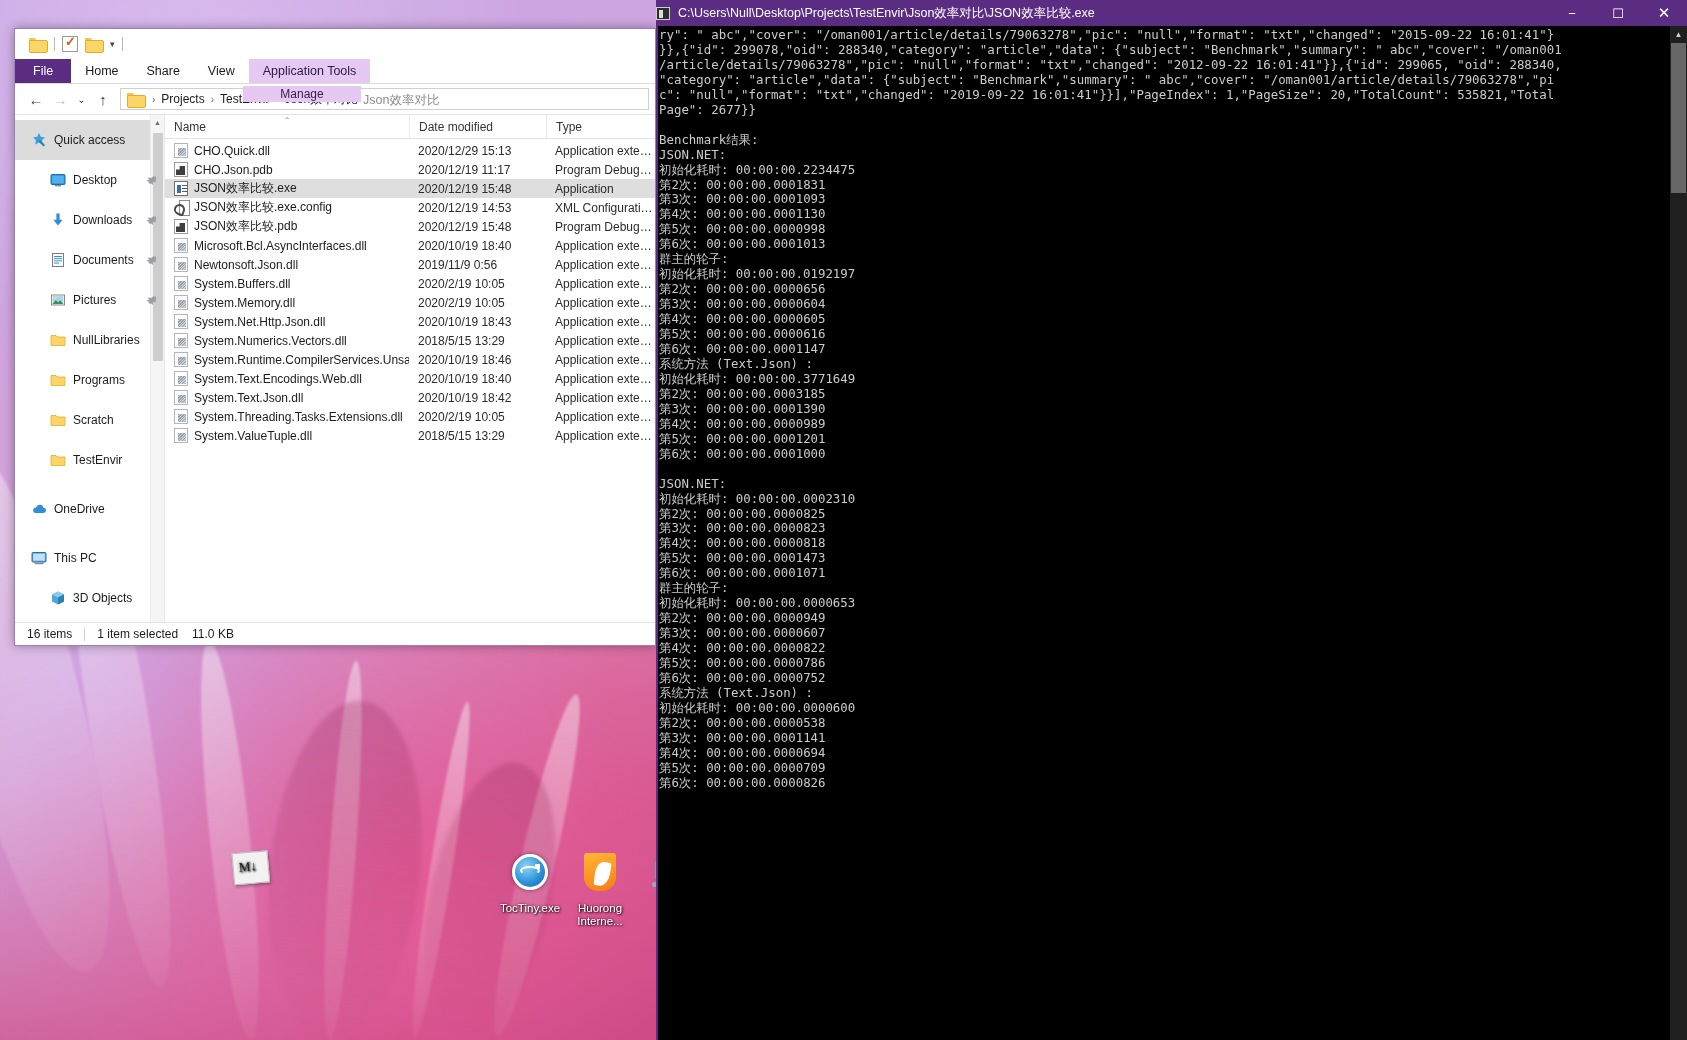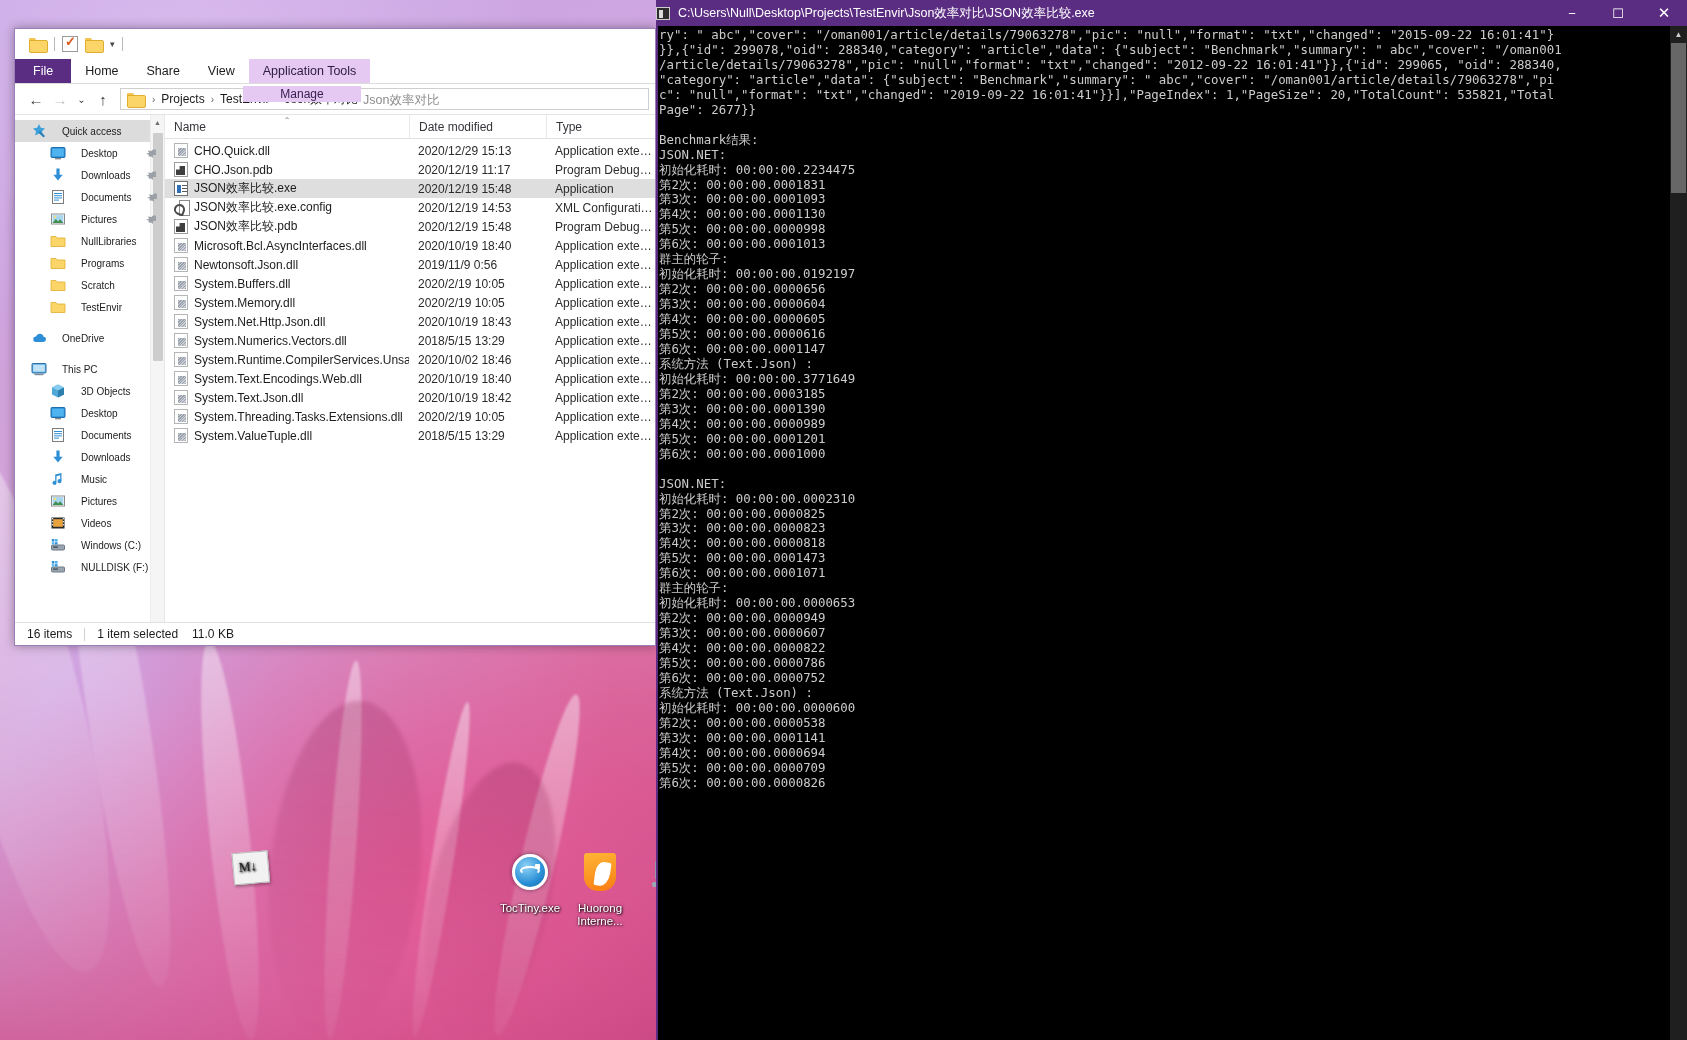--- a/index.html
+++ b/index.html
@@ -132,22 +132,22 @@
   .crumb-sep { color:#666; font-size:10px; padding:0 1px; }
 
   
   .exp-body { flex:1; display:flex; min-height:0; border-top:1px solid #e4e4e4; }
   .navpane {
     width: 150px; background:#fff; position:relative;
     border-right:1px solid #e8e8e8;
     overflow:hidden; padding-top:5px;
   }
   .nav-item {
-    height:22px; display:flex; align-items:center;
-    font-size:10px; color:#1b1b1b; padding-left:16px; gap:15px;
+    height:40px; display:flex; align-items:center;
+    font-size:12px; color:#1b1b1b; padding-left:16px; gap:7px;
     white-space:nowrap;
   }
   .nav-item.sel { background:#dcdcdc; }
   .nav-item.indent1 { padding-left:35px; }
   .nav-item .pin { margin-left:auto; margin-right:8px; color:#a0a0a0; font-size:10px; transform:rotate(45deg); }
   .nav-gap { height:9px; }
   .nico { width:16px;height:16px;flex:0 0 16px; position:relative; }
 
   
   .nav-scroll {
@@ -645,21 +645,21 @@
               <span>System.Numerics.Vectors.dll</span>
             </div>
             <div class="fcell date">2018/5/15 13:29</div>
             <div class="fcell type">Application exten...</div>
           </div>
           <div class="frow">
             <div class="fcell name">
               <span class="ficon fi-dll"></span>
               <span>System.Runtime.CompilerServices.Unsaf...</span>
             </div>
-            <div class="fcell date">2020/10/02 18:46</div>
+            <div class="fcell date">2020/10/19 18:46</div>
             <div class="fcell type">Application exten...</div>
           </div>
           <div class="frow">
             <div class="fcell name">
               <span class="ficon fi-dll"></span>
               <span>System.Text.Encodings.Web.dll</span>
             </div>
             <div class="fcell date">2020/10/19 18:40</div>
             <div class="fcell type">Application exten...</div>
           </div>

